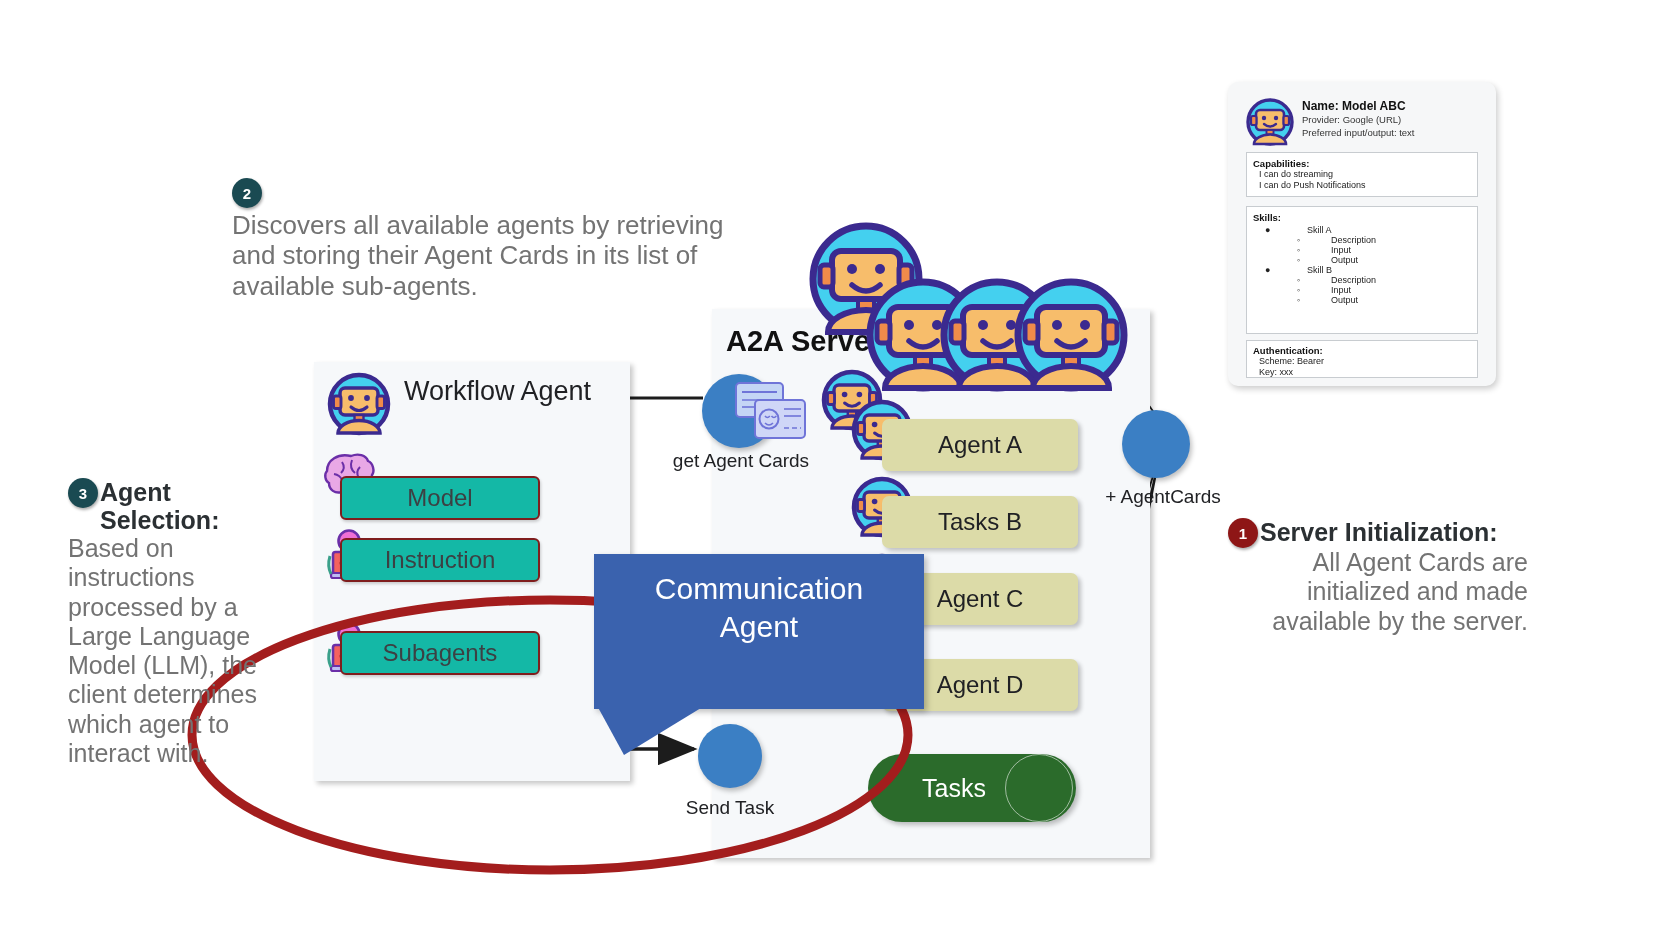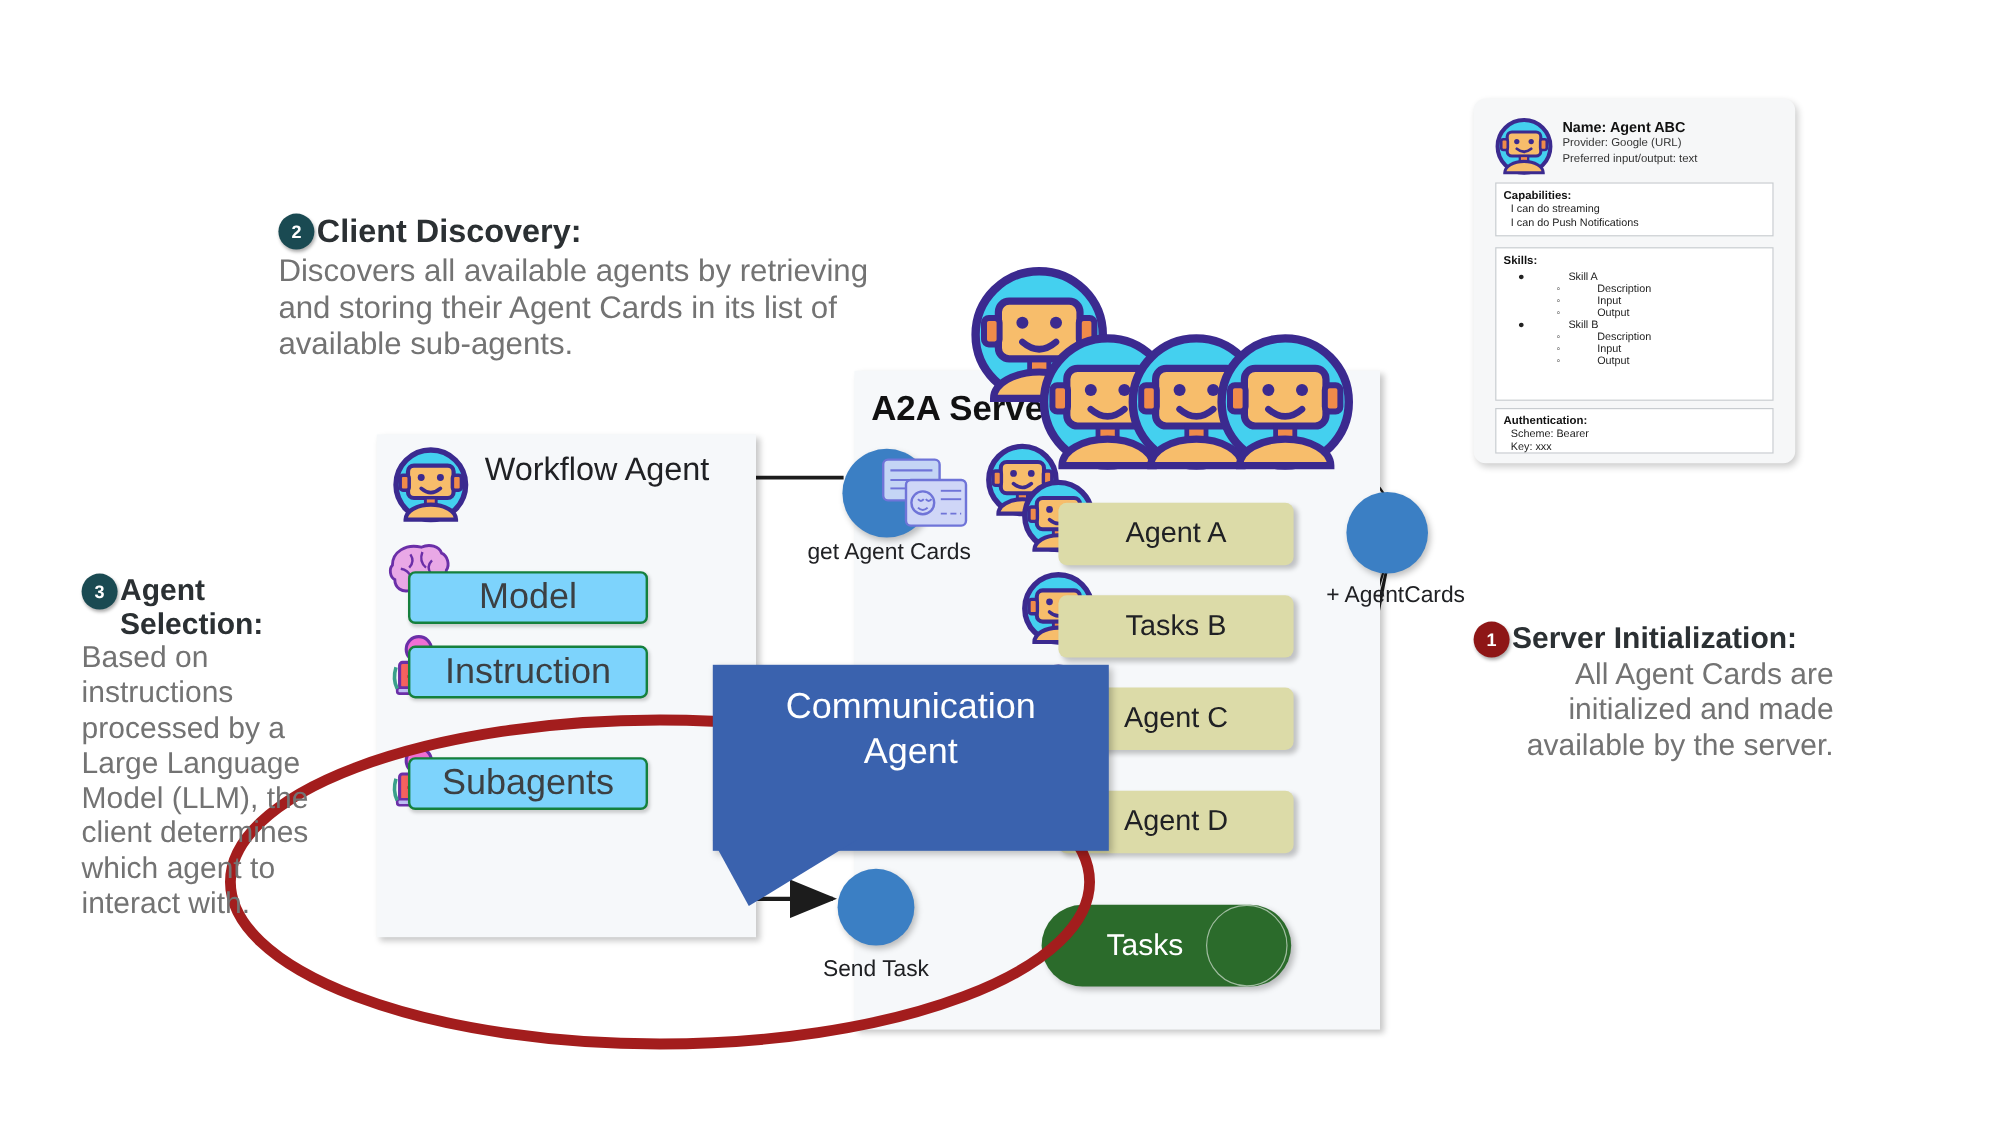--- a/index.html
+++ b/index.html
@@ -34,22 +34,22 @@
   #a2a-panel{left:712px;top:309px;width:438px;height:549px;background:#f6f8fa;
     box-shadow:3px 3px 5px rgba(0,0,0,.22);}
   #a2a-title{left:726px;top:325px;font-size:29px;font-weight:bold;color:#111;}
 
   
   #wf-panel{left:314px;top:362px;width:316px;height:419px;background:#f6f8fa;
     box-shadow:3px 3px 5px rgba(0,0,0,.22);}
   #wf-title{left:404px;top:376px;font-size:27px;color:#202124;}
 
   
-  .pill{height:40px;background:#7dd3fc;border:2px solid #15803d;border-radius:6px;
-    display:flex;align-items:center;justify-content:center;font-size:30px;color:#3c4043;
+  .pill{height:40px;background:#14b8a6;border:2px solid #7f1d1d;border-radius:6px;
+    display:flex;align-items:center;justify-content:center;font-size:24px;color:#3c4043;
     box-shadow:1px 2px 3px rgba(0,0,0,.18);}
 
   
   .agent-pill{width:196px;height:52px;background:#dcdba8;border-radius:7px;
     display:flex;align-items:center;justify-content:center;font-size:24px;color:#202124;
     box-shadow:3px 3px 4px rgba(0,0,0,.22);}
 
   
   #tasks{left:868px;top:754px;width:208px;height:68px;background:#2b6b2b;
     border-radius:34px;box-shadow:3px 3px 5px rgba(0,0,0,.25);}
@@ -251,21 +251,20 @@
   <path d="M0,0 L120,0 L30,55 Z" fill="#3a62ae"></path>
 </svg>
 <div class="abs" id="callout-text">
   <div>Communication</div>
   <div>Agent</div>
 </div>
 
 <div class="abs" id="step2">
   <div class="step-head">
     <div class="step-badge badge-teal">2</div>
-    <div class="step-title">Client Discovery:</div>
   </div>
   <div class="step-body">Discovers all available agents by retrieving and storing their Agent Cards in its list of available sub-agents.</div>
 </div>
 
 <div class="abs" id="step3">
   <div class="step-head">
     <div class="step-badge badge-teal">3</div>
     <div class="step-title">Agent Selection:</div>
   </div>
   <div class="step-body">Based on instructions processed by a Large Language Model (LLM), the client determines which agent to interact with.</div>
@@ -286,21 +285,21 @@
     <rect x="5" y="18" width="5.5" height="9" rx="1.8" fill="#f08b4a" stroke="#3b2a8f" stroke-width="2.2"></rect>
     <rect x="37.5" y="18" width="5.5" height="9" rx="1.8" fill="#f08b4a" stroke="#3b2a8f" stroke-width="2.2"></rect>
     <circle cx="18" cy="20" r="2.2" fill="#3b2a8f"></circle>
     <circle cx="30" cy="20" r="2.2" fill="#3b2a8f"></circle>
     <path d="M18,26 q6,5 12,0" fill="none" stroke="#3b2a8f" stroke-width="2.3" stroke-linecap="round"></path>
     <rect x="20.5" y="32" width="7" height="4.5" fill="#f08b4a" stroke="#3b2a8f" stroke-width="1.9"></rect>
     <path d="M8,46 a16,9.5 0 0 1 32,0 z" fill="#f7bd6b" stroke="#3b2a8f" stroke-width="2.6"></path>
   </svg>
 
   <div style="position:absolute;left:74px;top:17px;">
-    <div id="card-name">Name: Agent ABC</div>
+    <div id="card-name">Name: Model ABC</div>
     <div id="card-sub">Provider: Google (URL)</div>
     <div id="card-sub">Preferred input/output: text</div>
   </div>
 
   <div class="card-sec" style="left:18px;top:70px;width:232px;height:45px;">
     <div class="card-sec-title" style="margin:5px 0 0 6px;">Capabilities:</div>
     <div class="card-line" style="margin-left:12px;">I can do streaming</div>
     <div class="card-line" style="margin-left:12px;">I can do Push Notifications</div>
   </div>
 

